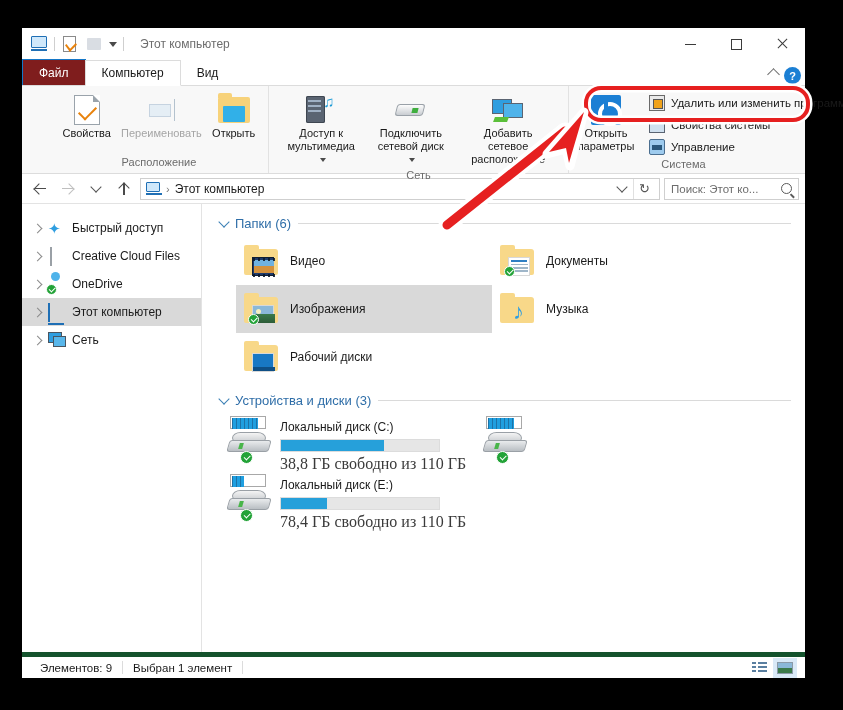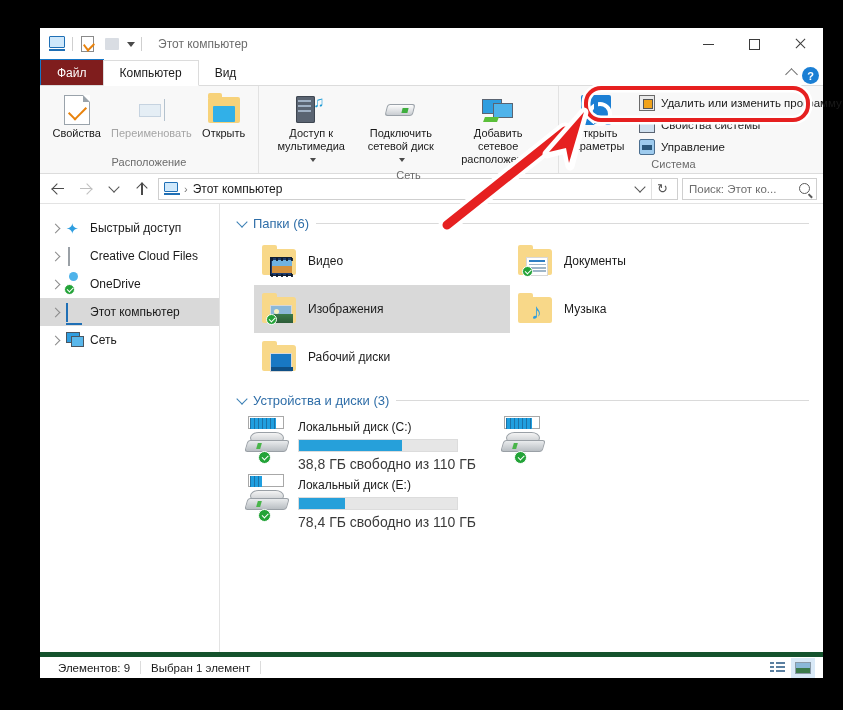--- a/index.html
+++ b/index.html
@@ -4,21 +4,21 @@
 <style>
   * { box-sizing: border-box; margin: 0; padding: 0; }
   html, body {
     width: 843px; height: 710px;
     background: #000000;
     font-family: "Liberation Sans", sans-serif;
     overflow: hidden;
   }
   .window {
     position: absolute;
-    left: 40px; top: 28px;
+    left: 22px; top: 28px;
     width: 783px; height: 650px;
     background: #ffffff;
     display: flex; flex-direction: column;
   }
 
   
   .titlebar {
     height: 32px; background:#ffffff;
     display:flex; align-items:center; position:relative;
     flex: 0 0 32px;
@@ -229,21 +229,21 @@
   .dico .hdd{ position:absolute;left:0;top:16px;width:42px;height:21px;}
   .dico .hdd .top{position:absolute;left:4px;top:0;width:34px;height:12px;
     background:linear-gradient(180deg,#f4f4f4,#c5c9cd);border:1px solid #9aa0a6;border-radius:10px/7px;}
   .dico .hdd .base{position:absolute;left:0;top:8px;width:42px;height:12px;
     background:linear-gradient(180deg,#e9ebed,#b9bec3);border:1px solid #9aa0a6;border-radius:3px;transform:skewX(-16deg);}
   .dico .hdd .led{position:absolute;left:11px;top:11px;width:4px;height:6px;background:#49b54a;transform:skewX(-16deg);}
   .dinfo{ flex:1; padding-top:1px; }
   .dname{ font-size:12px; color:#1a1a1a; }
   .dbar{ width:160px;height:13px;background:#e6e6e6;border:1px solid #dcdcdc;margin:4px 0 3px 0;}
   .dbar .fill{ height:100%;background:#26a0da;}
-  .dfree{ font-size:14px;color:#3a3a3a;}
+  .dfree{ font-size:16px;color:#3a3a3a;font-family:Liberation Serif, serif;}
 
   
   .status{ height:26px; border-top:5px solid #14532d; display:flex; align-items:center;
     padding:0 8px; gap:0; flex:0 0 26px; background:#ffffff;}
   .st-item{ font-size:11.5px;color:#1a1a1a;padding:0 10px;}
   .st-sep{ width:1px;height:13px;background:#dcdcdc;}
   .viewbtns{ margin-left:auto; display:flex; gap:2px; }
   .vbtn{ width:24px;height:20px;display:flex;align-items:center;justify-content:center;cursor:default;}
   .vbtn.active{ background:#d9e9f7; }
   .v-details{ width:15px;height:11px;position:relative;}
@@ -296,21 +296,21 @@
     <div class="tab active">Компьютер</div>
     <div class="tab" style="background:#ffffff;border-color:transparent;">Вид</div>
     <div class="tab-right">
       <div class="chev-up"></div>
       <div class="help-circle">?</div>
     </div>
   </div>
 
   <div class="ribbon">
 
-    <div class="rgroup" style="width:218px;">
+    <div class="rgroup" style="width:218px;margin-left:28px;">
       <div class="rgroup-items">
         <div class="rbtn">
           <div class="rbtn-ico">
               <div class="ico-props"></div>
             </div>
           <div class="rbtn-lbl">Свойства</div>
         </div>
         <div class="rbtn disabled">
           <div class="rbtn-ico">
               <div class="ico-rename"></div>

